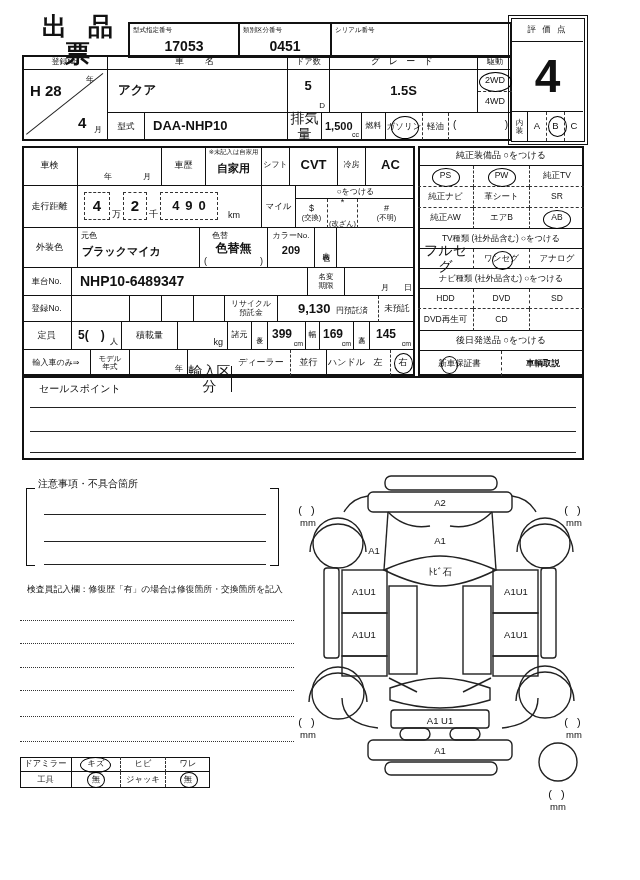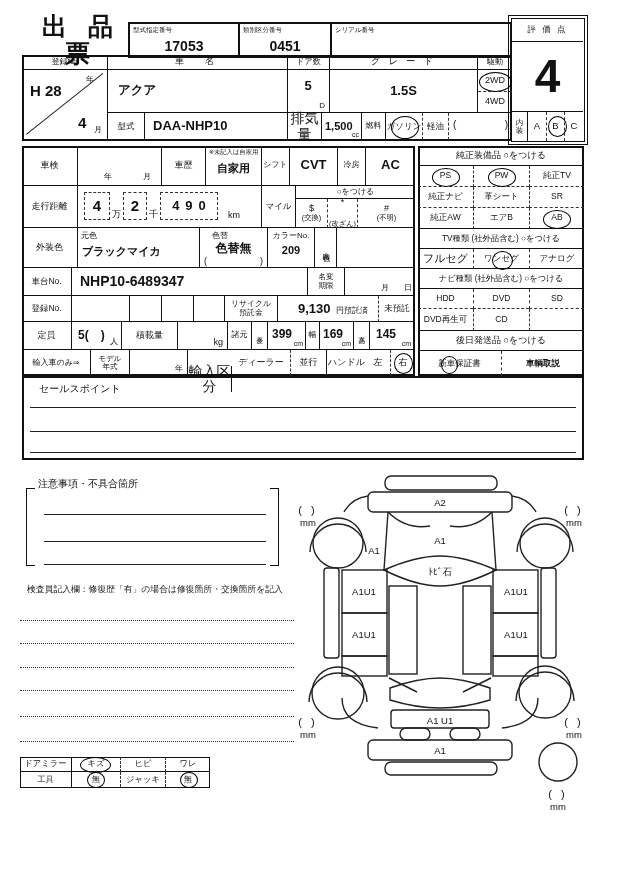--- a/index.html
+++ b/index.html
@@ -226,21 +226,21 @@
 <div class="cell db dl" style="left:473px;top:187px;width:56px;height:21px;font-size:8.5px;">革シート</div>
 <div class="cell db dl" style="left:529px;top:187px;width:55px;height:21px;font-size:8.5px;">SR</div>
 <div class="cell bb" style="left:418px;top:208px;width:55px;height:21px;font-size:8.5px;">純正AW</div>
 <div class="cell bb dl" style="left:473px;top:208px;width:56px;height:21px;font-size:8.5px;">エアB</div>
 <div class="cell bb dl" style="left:529px;top:208px;width:55px;height:21px;font-size:8.5px;">AB</div>
 <div class="mark" style="left:432px;top:168px;width:26px;height:17px;"></div>
 <div class="mark" style="left:488px;top:168px;width:26px;height:17px;"></div>
 <div class="mark" style="left:543px;top:210px;width:26px;height:17px;"></div>
 
 <div class="cell bb" style="left:418px;top:229px;width:166px;height:20px;font-size:8.3px;">TV種類 (社外品含む) ○をつける</div>
-<div class="cell bb" style="left:418px;top:249px;width:55px;height:20px;font-size:11px;">フルセグ</div>
+<div class="cell bb" style="left:418px;top:249px;width:55px;height:20px;font-size:14px;">フルセグ</div>
 <div class="cell bb dl" style="left:473px;top:249px;width:56px;height:20px;font-size:8.5px;">ワンセグ</div>
 <div class="cell bb dl" style="left:529px;top:249px;width:55px;height:20px;font-size:8.5px;">アナログ</div>
 <div class="mark" style="left:492px;top:251px;width:19px;height:17px;"></div>
 
 <div class="cell bb" style="left:418px;top:269px;width:166px;height:20px;font-size:8.3px;">ナビ種類 (社外品含む) ○をつける</div>
 <div class="cell db" style="left:418px;top:289px;width:55px;height:20px;font-size:8.5px;">HDD</div>
 <div class="cell db dl" style="left:473px;top:289px;width:56px;height:20px;font-size:8.5px;">DVD</div>
 <div class="cell db dl" style="left:529px;top:289px;width:55px;height:20px;font-size:8.5px;">SD</div>
 <div class="cell bb" style="left:418px;top:309px;width:55px;height:22px;font-size:8.5px;">DVD再生可</div>
 <div class="cell bb dl" style="left:473px;top:309px;width:56px;height:22px;font-size:8.5px;">CD</div>

